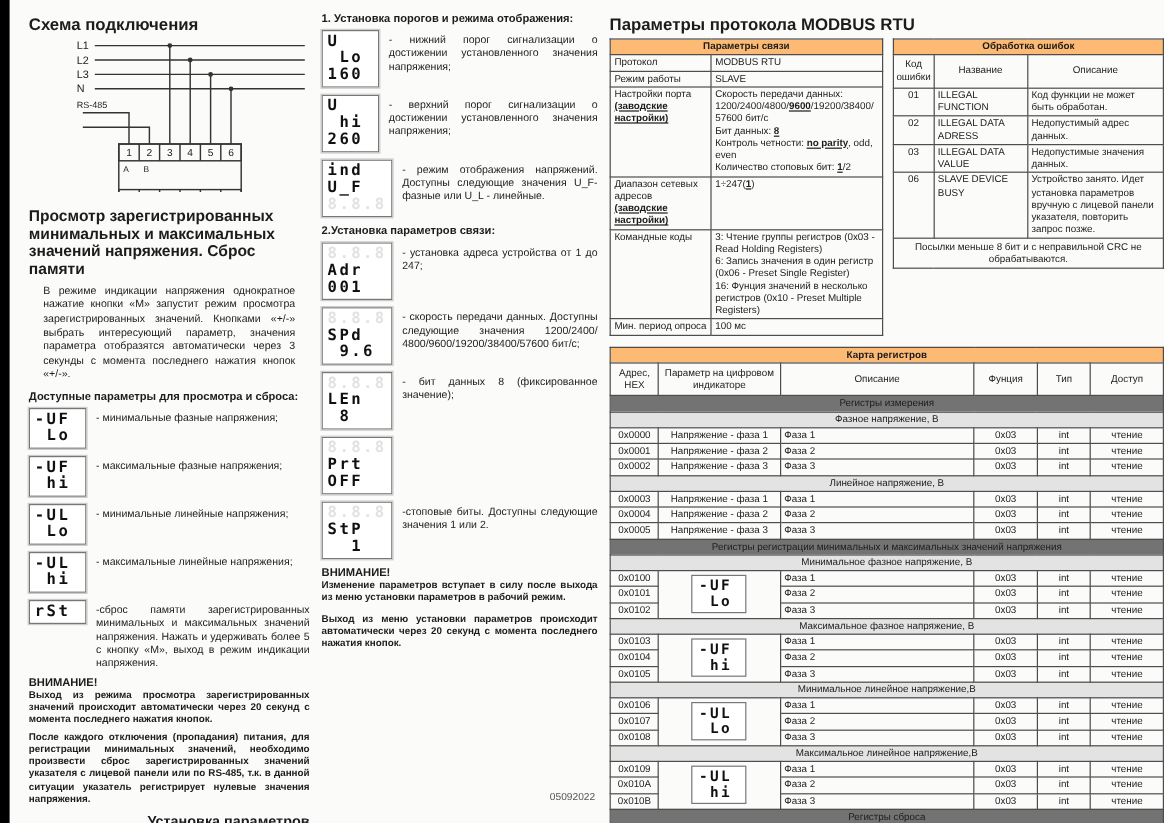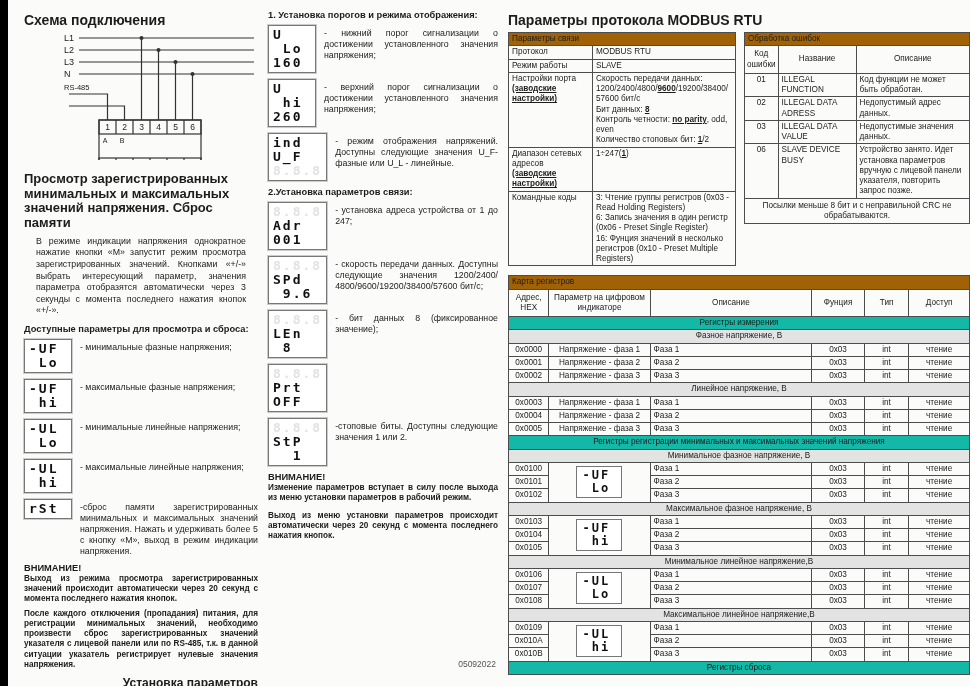--- a/index.html
+++ b/index.html
@@ -22,23 +22,23 @@
   .led{border:1px solid #777;outline:1px solid #ccc;background:#fff;padding:2px 4px;
        font-family:"DejaVu Sans Mono",monospace;font-weight:bold;color:#101010;flex:0 0 auto;}
   .lr{font-size:13px;line-height:14px;letter-spacing:2px;white-space:pre;min-height:14px;min-width:38px;}
   .g{color:#e2e2e2;}
   .ledm{border:1px solid #777;background:#fff;padding:2px 5px;display:inline-block;
         font-family:"DejaVu Sans Mono",monospace;font-weight:bold;color:#101010;text-align:left;}
   .ledm .lr{font-size:12px;line-height:13px;min-height:13px;min-width:34px;}
   
   .tbl{border-collapse:collapse;font-size:8.2px;line-height:1.25;}
   .tbl td{border:1px solid #4d4d4d;padding:1px 3px;vertical-align:top;}
-  .tttl{background:#a16207;font-weight:normal;text-align:left;padding:2px;}
+  .tttl{background:#fdba74;font-weight:bold;text-align:center;padding:2px;}
   .hd{text-align:center;vertical-align:middle !important;white-space:pre-line;padding:3px 2px !important;}
-  .secA{background:#14b8a6;text-align:center;padding:1px;}
+  .secA{background:#737373;text-align:center;padding:1px;}
   .secB{background:#e3e3e3;text-align:center;padding:1px;}
   .c{text-align:center;}
   .m{vertical-align:middle !important;}
   .bu{font-weight:bold;text-decoration:underline;}
   .tables-row{display:flex;gap:8px;align-items:flex-start;}
   .comm{width:228px;}
   .err{width:226px;}
   .regmap{width:462px;margin-top:9px;}
   .doccode{position:absolute;left:260px;top:659px;width:228px;text-align:right;
            font-size:8.5px;color:#555;}
@@ -271,20 +271,24 @@
           <td><span>1÷247(</span><span class="bu">1</span><span>)</span></td>
         </tr>
         <tr>
           <td>Командные коды</td>
           <td>
             <div>3: Чтение группы регистров (0x03 - Read Holding Registers)</div>
             <div>6: Запись значения в один регистр (0x06 - Preset Single Register)</div>
             <div>16: Фунция значений в несколько регистров (0x10 - Preset Multiple Registers)</div>
           </td>
         </tr>
+        <tr>
+          <td>Мин. период опроса</td>
+          <td>100 мс</td>
+        </tr>
       </tbody>
         </table>
 
       <table class="tbl err">
         <colgroup>
             <col style="width:30px">
             <col style="width:78px">
             <col>
           </colgroup>
         <tbody>

